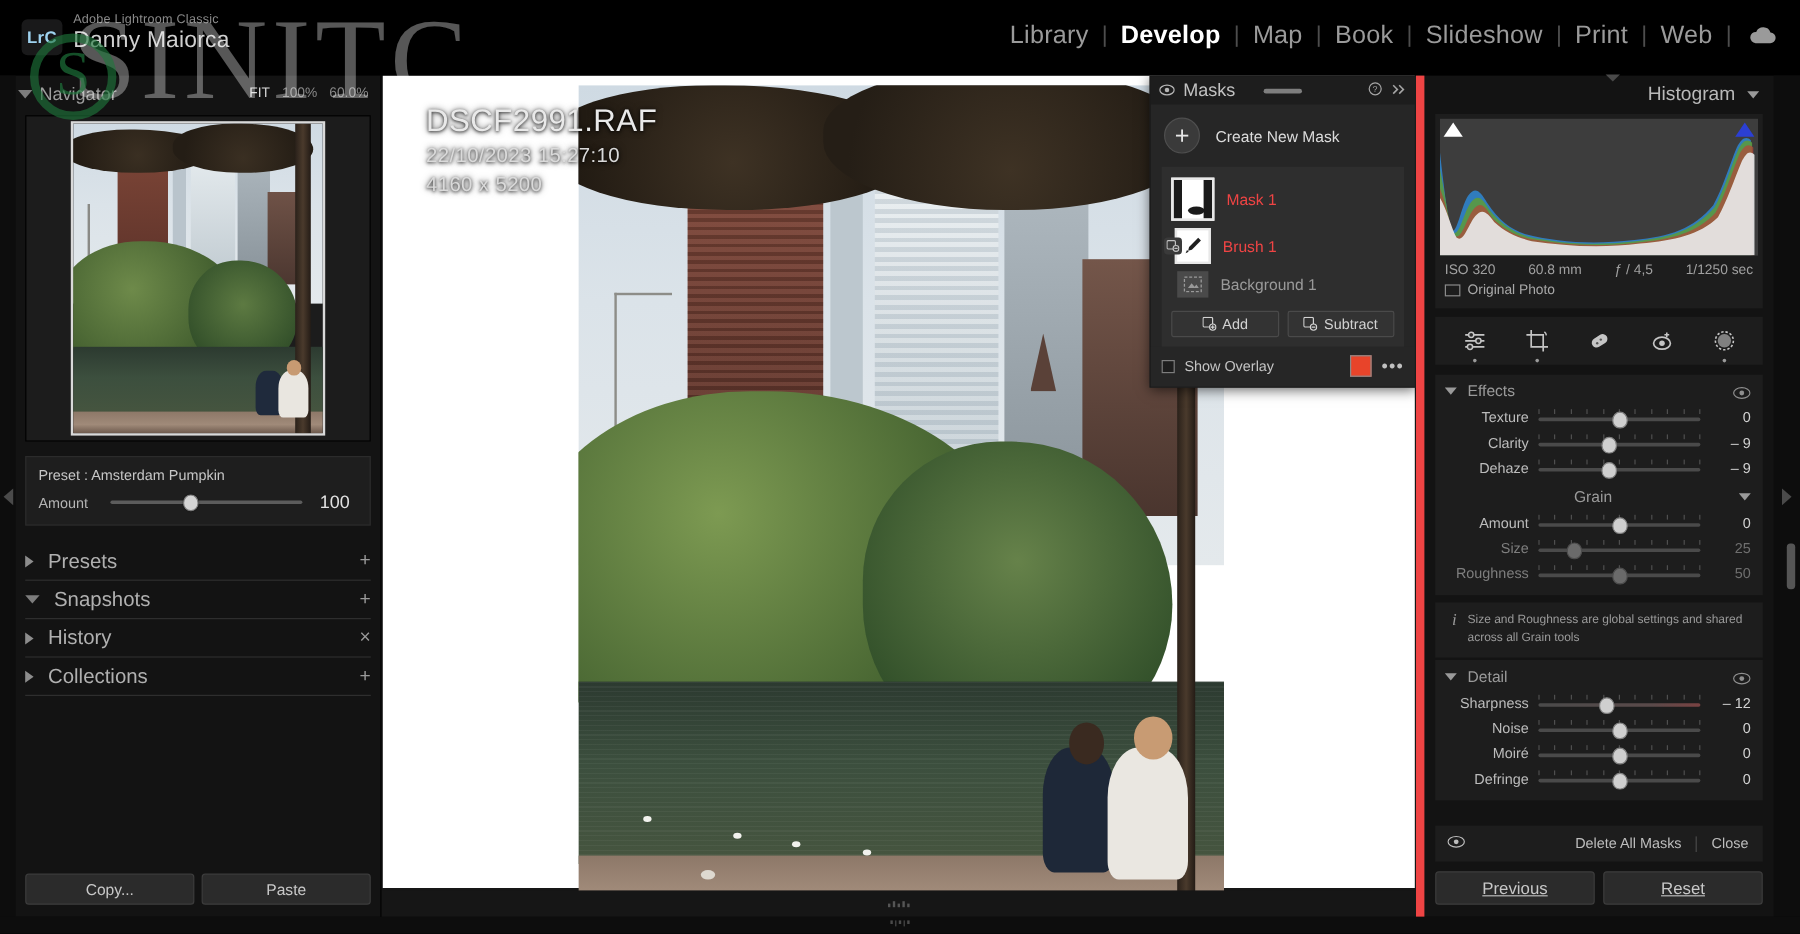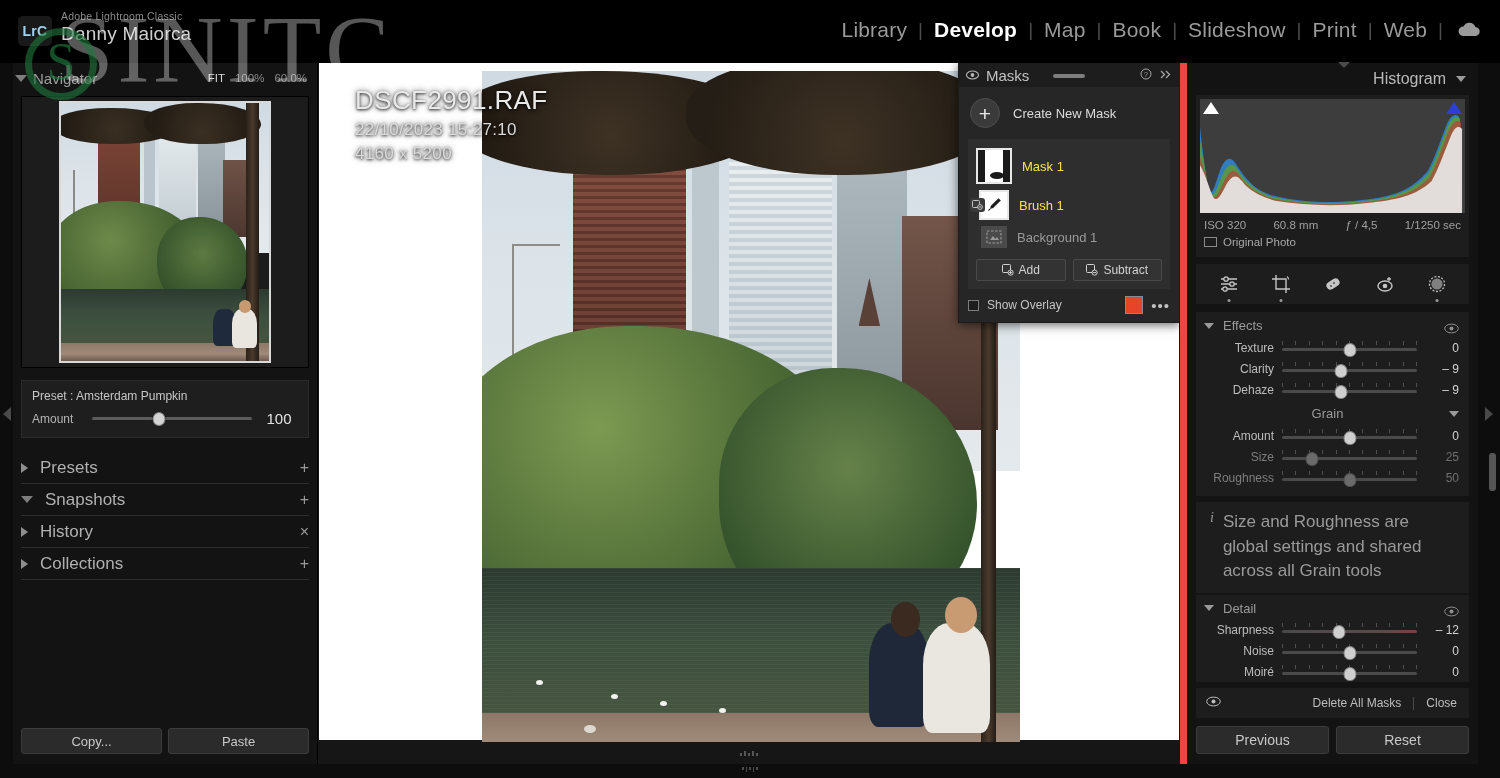--- a/index.html
+++ b/index.html
@@ -146,21 +146,21 @@
   }
   .create-label { font-size: 13px; color: #dcdcdc; }
   .mask-list { background: #2e2e2e; padding: 6px 8px 8px 8px; }
   .mask-row { display: flex; align-items: center; gap: 10px; padding: 3px 0; cursor: pointer; }
   .mask-thumb { width: 36px; height: 36px; background: #fff; border: 2px solid #e8e8e8; position: relative; overflow: hidden; }
   .mask-thumb .mt-bar { position: absolute; top: 0; bottom: 0; width: 7px; background: #1a1a1a; }
   .mask-thumb .mt-blob { position: absolute; bottom: 3px; left: 12px; width: 14px; height: 7px; background: #1a1a1a; border-radius: 50%; }
   .brush-thumb { width: 30px; height: 30px; background: #fff; border: 2px solid #e8e8e8; display: flex; align-items: center; justify-content: center; }
   .brush-badge { width: 15px; height: 14px; background: #3a3a3a; border-radius: 3px; display:flex; align-items:center; justify-content:center; margin-right:-6px; z-index:2; }
   .bg-thumb { width: 26px; height: 22px; background: #4a4a4a; display: flex; align-items: center; justify-content: center; margin-left: 5px; }
-  .mask-name { font-size: 13px; color: #fde047; }
+  .mask-name { font-size: 13px; color: #ef4444; }
   .mask-name.dim { color: #9a9a9a; }
   .addsub-row { display: flex; gap: 7px; margin-top: 8px; }
   .as-btn {
     flex: 1; height: 22px; background: #333; border: 1px solid #4a4a4a; border-radius: 2px;
     color: #d2d2d2; font-size: 12px; display: flex; align-items: center; justify-content: center; gap: 5px; cursor: pointer;
   }
   .masks-foot {
     display: flex; align-items: center; gap: 8px; padding: 7px 9px 8px 9px; background: #262626;
   }
   .chk { width: 11px; height: 11px; border: 1px solid #7d7d7d; background: #1d1d1d; }
@@ -223,31 +223,31 @@
   .knob2.dim { background: #6a6a6a; border-color: #4d4d4d; }
 
   .grain-head { display: flex; align-items: center; padding: 6px 10px 4px 8px; gap: 32px; }
   .grain-head .gname { flex: 1; text-align: center; font-size: 13px; color: #9a9a9a; padding-left: 34px; }
 
   .note {
     display: flex; gap: 9px; align-items: flex-start; margin: 6px 9px 2px 9px;
     background: #1d1d1d; padding: 8px 10px 9px 10px;
   }
   .note .i-badge { font-style: italic; font-family: "Liberation Serif", serif; color: #9a9a9a; font-size: 14px; padding-left: 4px; }
-  .note .ntxt { font-size: 17px; color: #9a9a9a; line-height: 1.45; }
+  .note .ntxt { font-size: 10px; color: #9a9a9a; line-height: 1.45; }
 
   .mask-foot-bar {
     margin: 6px 9px 0 9px; background: #1d1d1d; height: 30px; display: flex; align-items: center;
     gap: 12px; padding: 0 12px 0 10px; font-size: 12px; color: #bdbdbd;
   }
   .mask-foot-bar .spacer { flex: 1; }
   .mask-foot-bar .lnk { cursor: pointer; }
   .vbar { width: 1px; height: 13px; background: #4a4a4a; }
 
-  .rp-bottom { padding: 8px 9px 10px 9px; display: flex; gap: 7px; }
+  .rp-bottom { padding: 8px 9px 10px 9px; display: flex; gap: 7px; text-decoration: underline; }
   .rp-bottom .btn { height: 28px; font-size: 14px; }
 
   .bottom-caret { position: absolute; left: 50%; transform: translateX(-50%); top: -1px; width: 0; height: 0; border-left: 6px solid transparent; border-right: 6px solid transparent; border-top: 6px solid #4a4a4a; }
 
   .bottombar { height: 14px; background: #0d0d0d; flex: 0 0 14px; position: relative; }
   .bottombar .bgrip { position: absolute; left: 50%; transform: translateX(-50%); top: 3px; width: 16px; height: 6px; display: flex; gap: 2px; }
   .bottombar .bgrip i { width: 2px; background: #4a4a4a; }
 
   
   .watermark {

